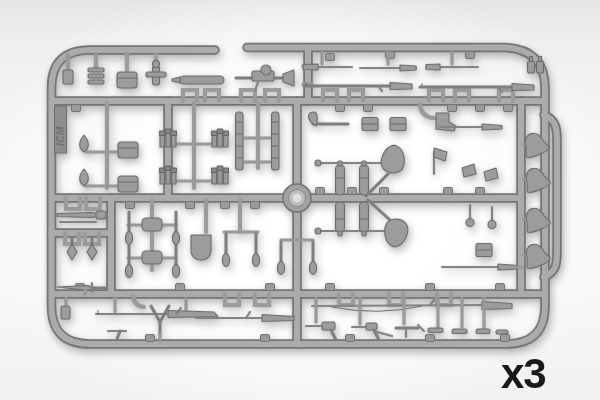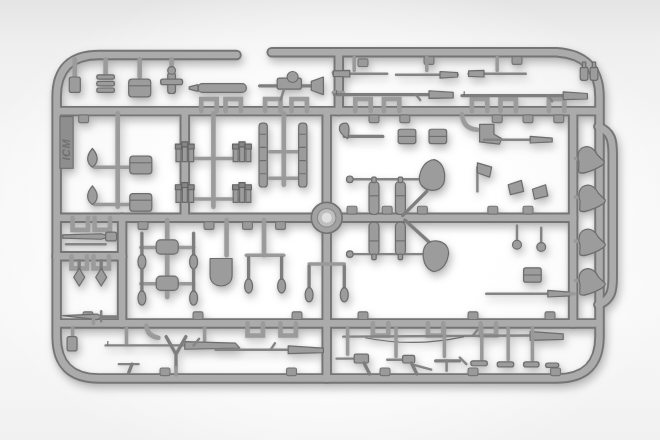--- a/index.html
+++ b/index.html
@@ -433,14 +433,15 @@
 
     <g>
       <circle cx="297" cy="198" r="14" class="hub-outer"></circle>
       <circle cx="297" cy="198" r="8.5" class="hub-mid"></circle>
       <circle cx="297" cy="198" r="4.5" class="hub-inner"></circle>
     </g>
 
   </g>
 </svg>
 
+<div class="qty-label">x3</div>
 
 </div>
 
 </body></html>

